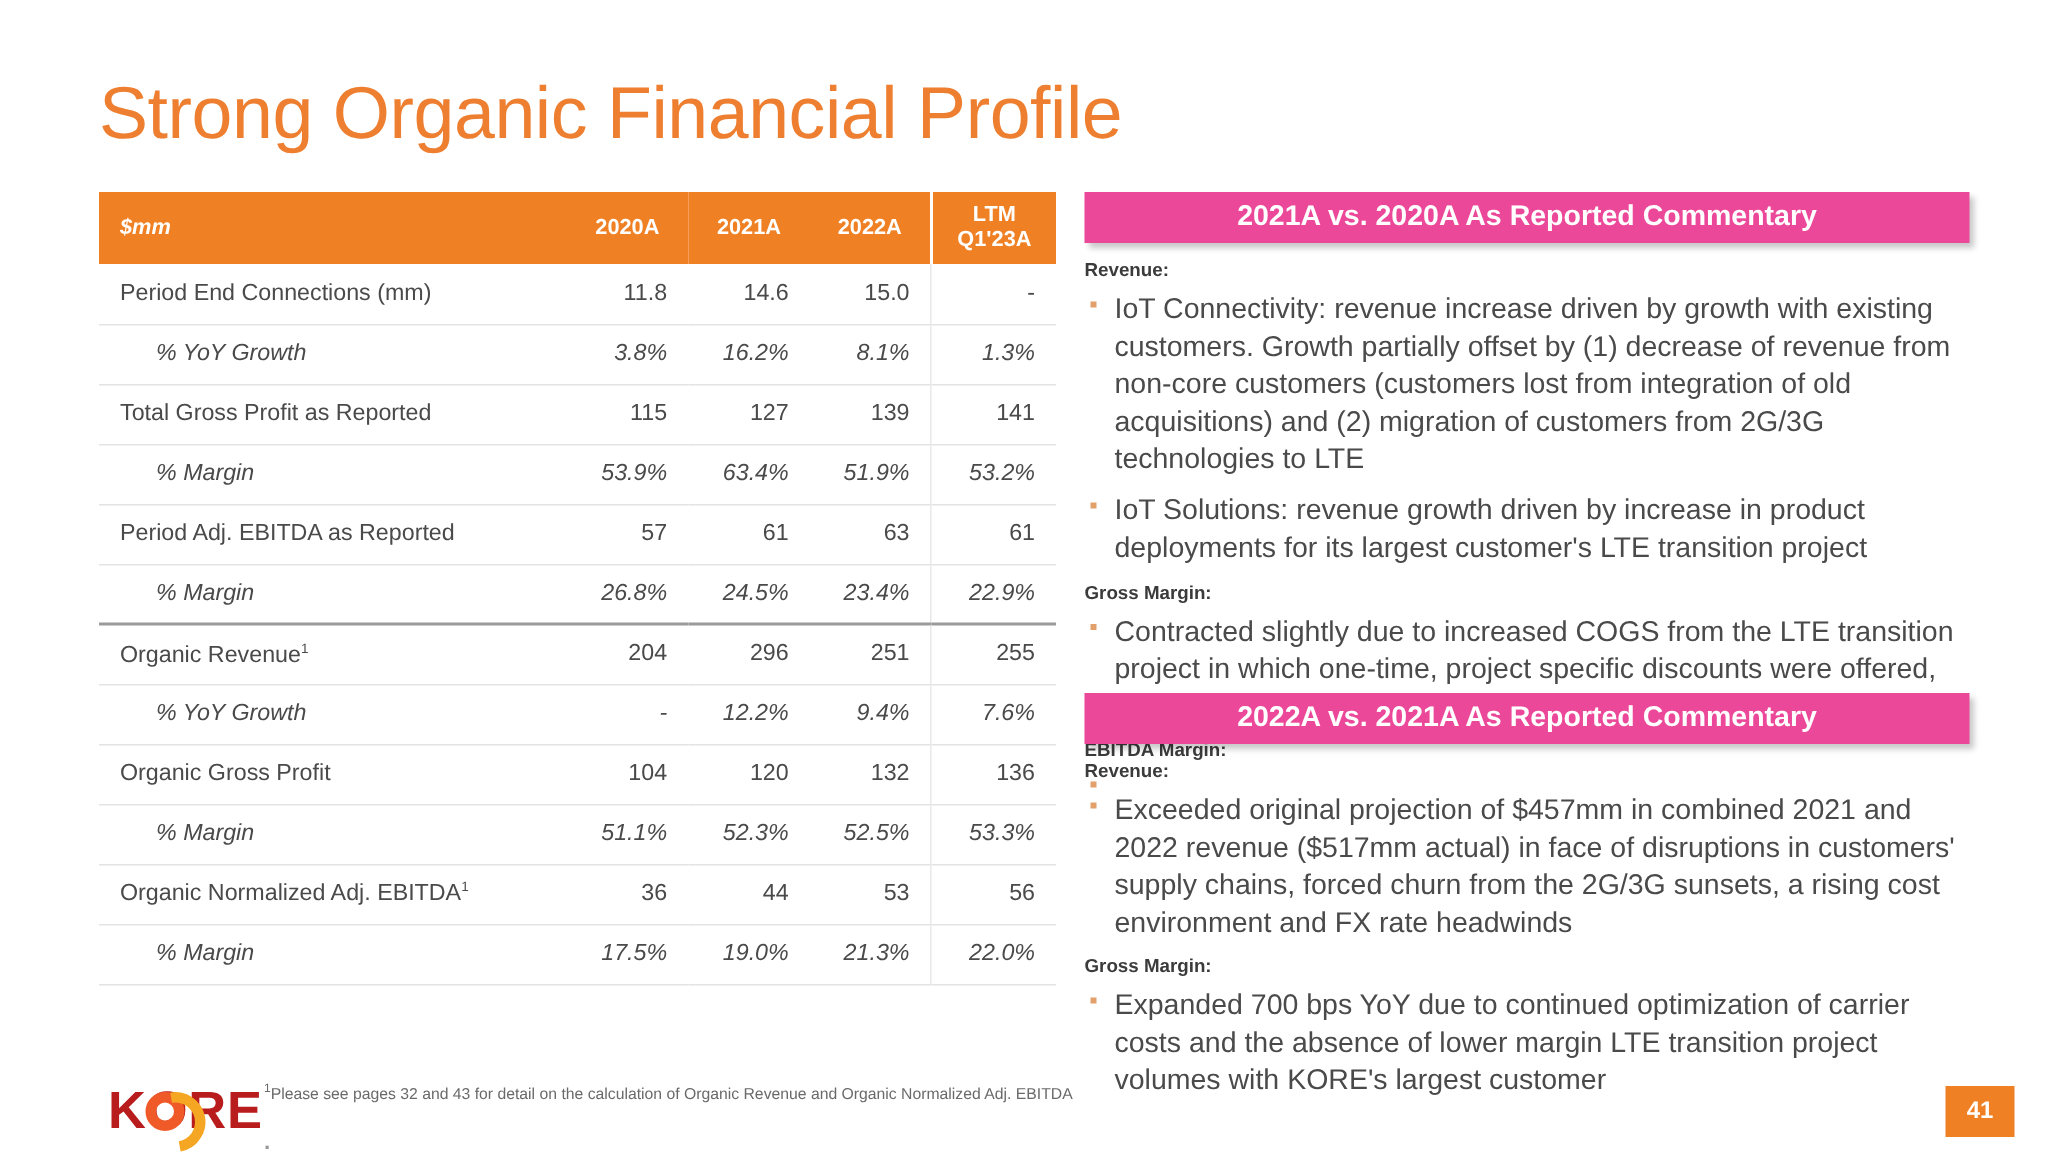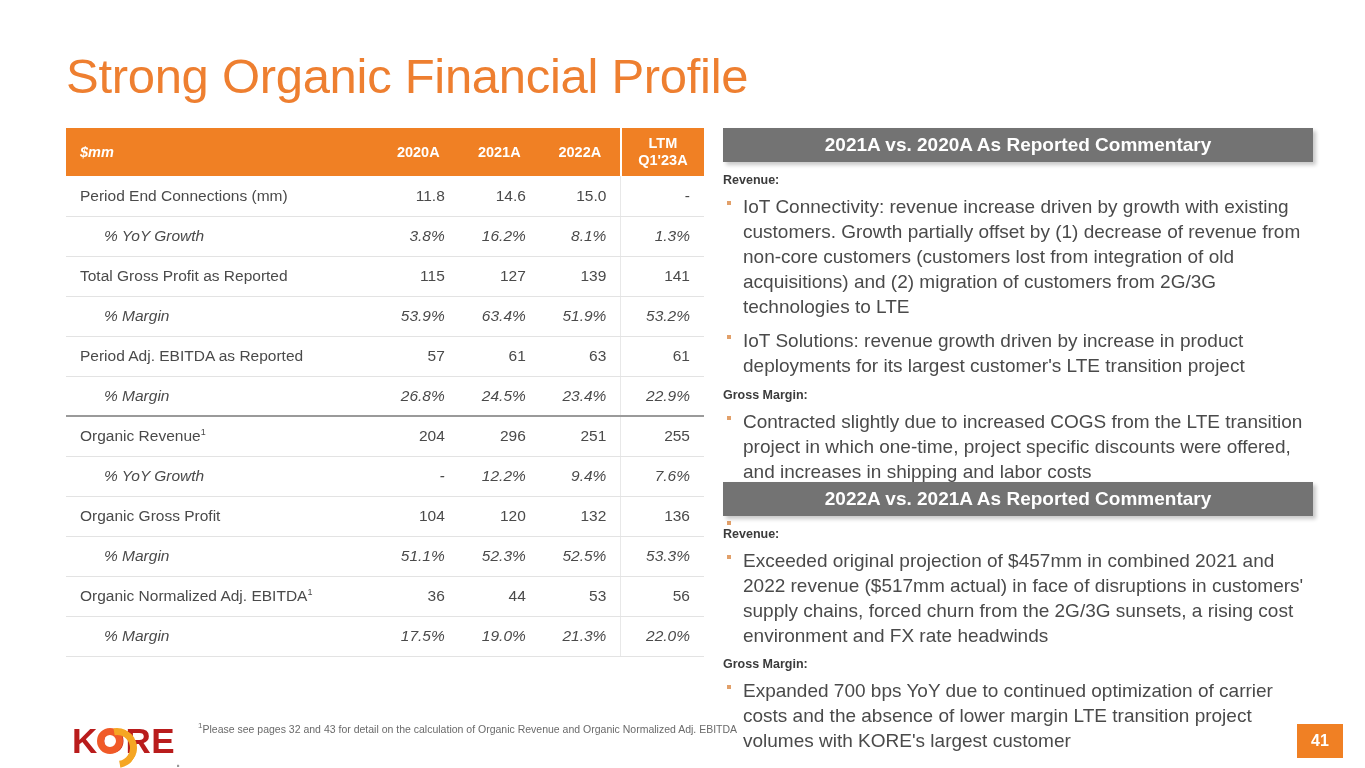--- a/index.html
+++ b/index.html
@@ -102,24 +102,24 @@
     font-weight: 300;
   }
 
   
   .commentary {
     position: absolute;
     left: 723px;
     width: 590px;
   }
   #panel-1 { top: 128px; }
-  #panel-2 { top: 482px; }
+  #panel-2 { top: 462px; }
 
   .cmt-header {
-    background: #737373;
+    background: #ec4899;
     color: #ffffff;
     font-size: 19px;
     font-weight: bold;
     text-align: center;
     height: 34px;
     line-height: 34px;
     box-shadow: 3px 3px 4px rgba(0,0,0,0.22);
   }
   .cmt-body { padding-top: 11px; }
 
@@ -194,21 +194,21 @@
     left: 104px;
     top: 32px;
     font-size: 15px;
     color: #9a9a9a;
     font-weight: bold;
     z-index: 3;
   }
 
   .footnote {
     position: absolute;
-    left: 198px;
+    left: 176px;
     top: 721px;
     font-size: 10.5px;
     color: #6a6a6a;
     font-weight: 300;
   }
   .footnote sup {
     font-size: 8px;
     vertical-align: super;
   }
 

